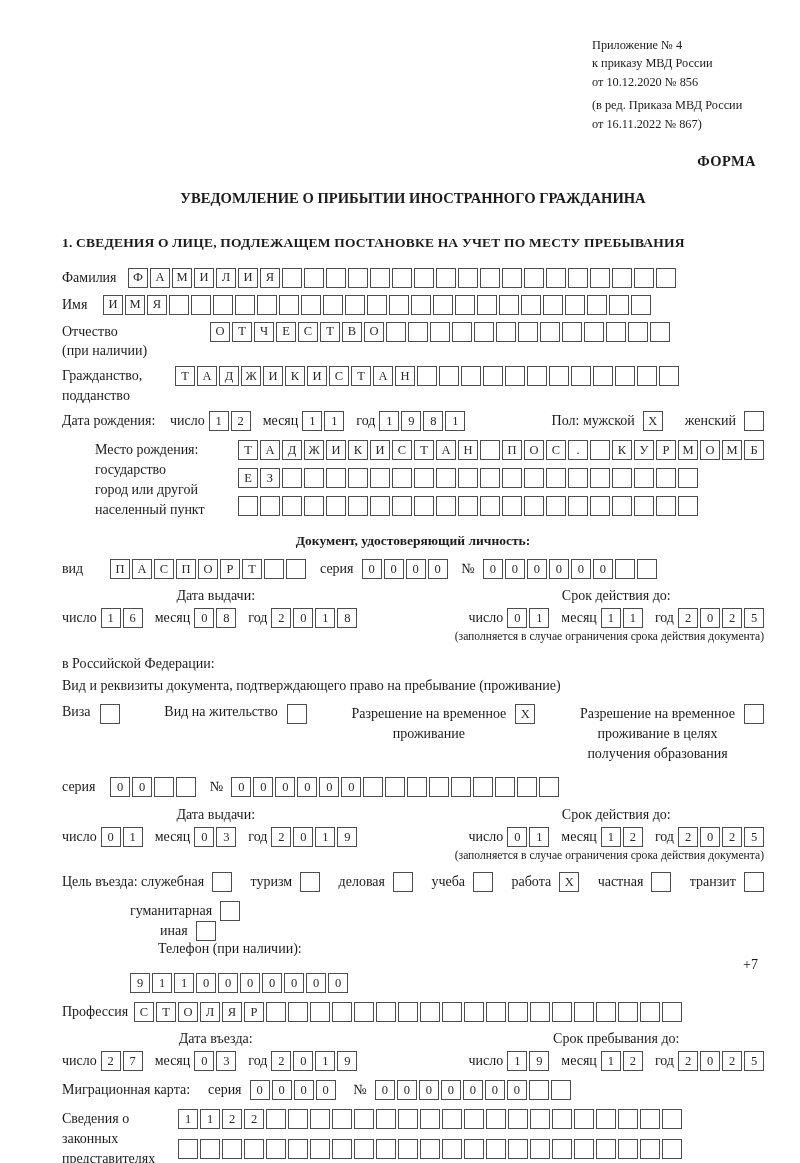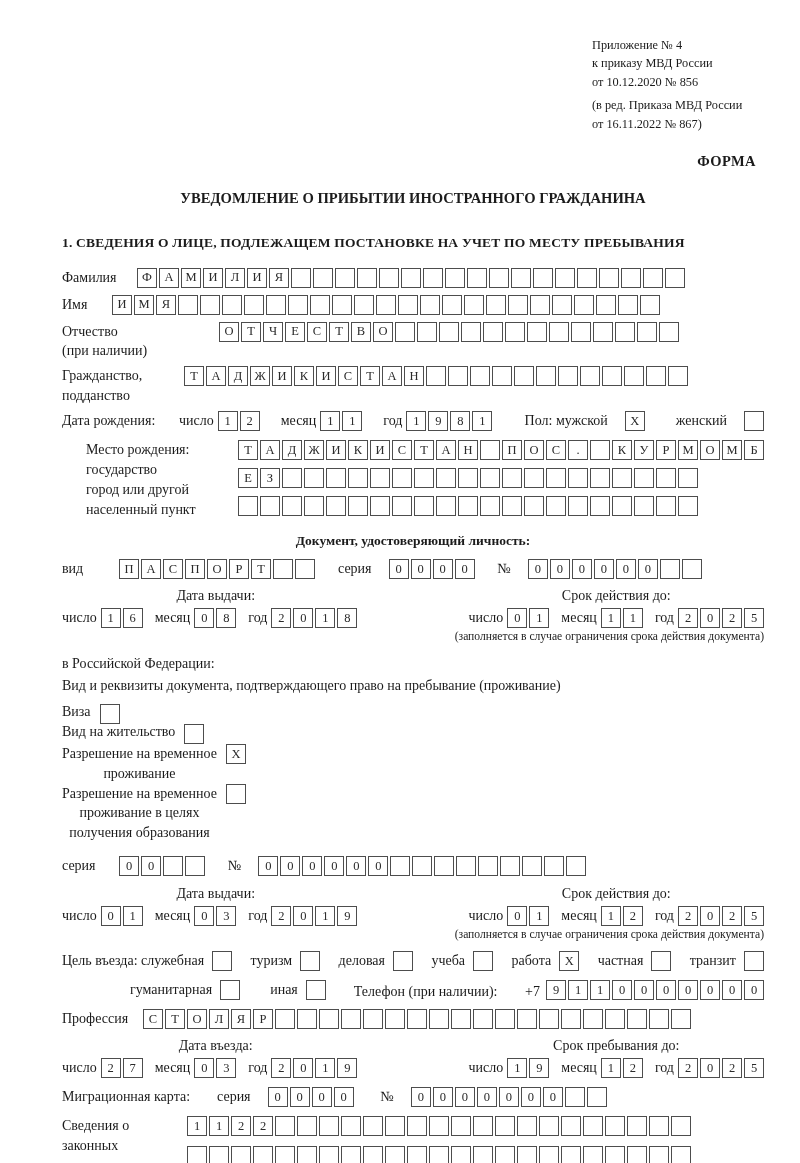--- a/index.html
+++ b/index.html
@@ -11,21 +11,21 @@
   }
   .page { width:800px; height:1163px; padding:36px 36px 12px 62px; overflow:hidden; background:#fff; }
 
   .annex { width:172px; margin-left:auto; font-size:12.3px; line-height:1.5; }
   .annex .gap { margin-top:5px; }
   .forma { text-align:right; font-weight:bold; font-size:14.5px; margin:20px 8px 0 0; letter-spacing:.4px; }
   .title { text-align:center; font-weight:bold; font-size:14.6px; margin-top:17px; line-height:1.6; }
   .blank { letter-spacing:1px; }
   .sec-head { font-weight:bold; font-size:13.5px; margin:24px 0 17px; letter-spacing:.2px; white-space:nowrap; }
 
-  .row { display:flex; align-items:center; margin-bottom:7px;gap:9px; }
+  .row { display:flex; align-items:center; margin-bottom:7px; }
   .row-top { align-items:flex-start; }
   .lbl { flex:none; }
   .cells { display:inline-flex; gap:2px; flex:none; }
   .cell {
     width:20px; height:20px; flex:none;
     border:1px solid #4d4d4d;
     display:flex; align-items:center; justify-content:center;
     font-size:12.5px; color:#2a2a2a; background:#fff;
   }
   .lblcol { flex:none; line-height:1.42; }
@@ -39,28 +39,28 @@
 
   .two-col { display:flex; justify-content:space-between; margin-bottom:2px; }
   .col { display:flex; flex-direction:column; }
   .col-head { text-align:center; margin-bottom:4px; }
   .date-row { display:flex; align-items:center; }
 
   .note { text-align:right; font-size:11.6px; margin:2px 0 10px;font-family:Liberation Serif, serif; }
 
   .para { line-height:1.55; margin-bottom:4px; }
 
-  .permits { display:flex; justify-content:space-between; align-items:flex-start; margin:8px 0 14px;flex-direction:column; }
+  .permits { display:flex; justify-content:space-between; align-items:flex-start; margin:8px 0 14px; }
   .opt { display:inline-flex; align-items:flex-start; gap:9px; }
   .multiline { display:inline-flex; flex-direction:column; text-align:center; line-height:1.4; }
 
   .purpose-row { display:flex; justify-content:space-between; align-items:center; margin-bottom:9px; }
   .pair { display:inline-flex; align-items:center; gap:8px; }
 
-  .human-row { display:flex; align-items:flex-end; margin:4px 0 9px 68px; }
+  .human-row { display:flex; align-items:flex-start; margin:4px 0 9px 68px;flex-direction:column; }
 
   .bottom-note { text-align:right; font-size:12px; margin-top:2px; }
 </style>
 </head>
 <body>
 
 <div class="page">
 
   <div class="annex">
     <div>Приложение № 4</div>

